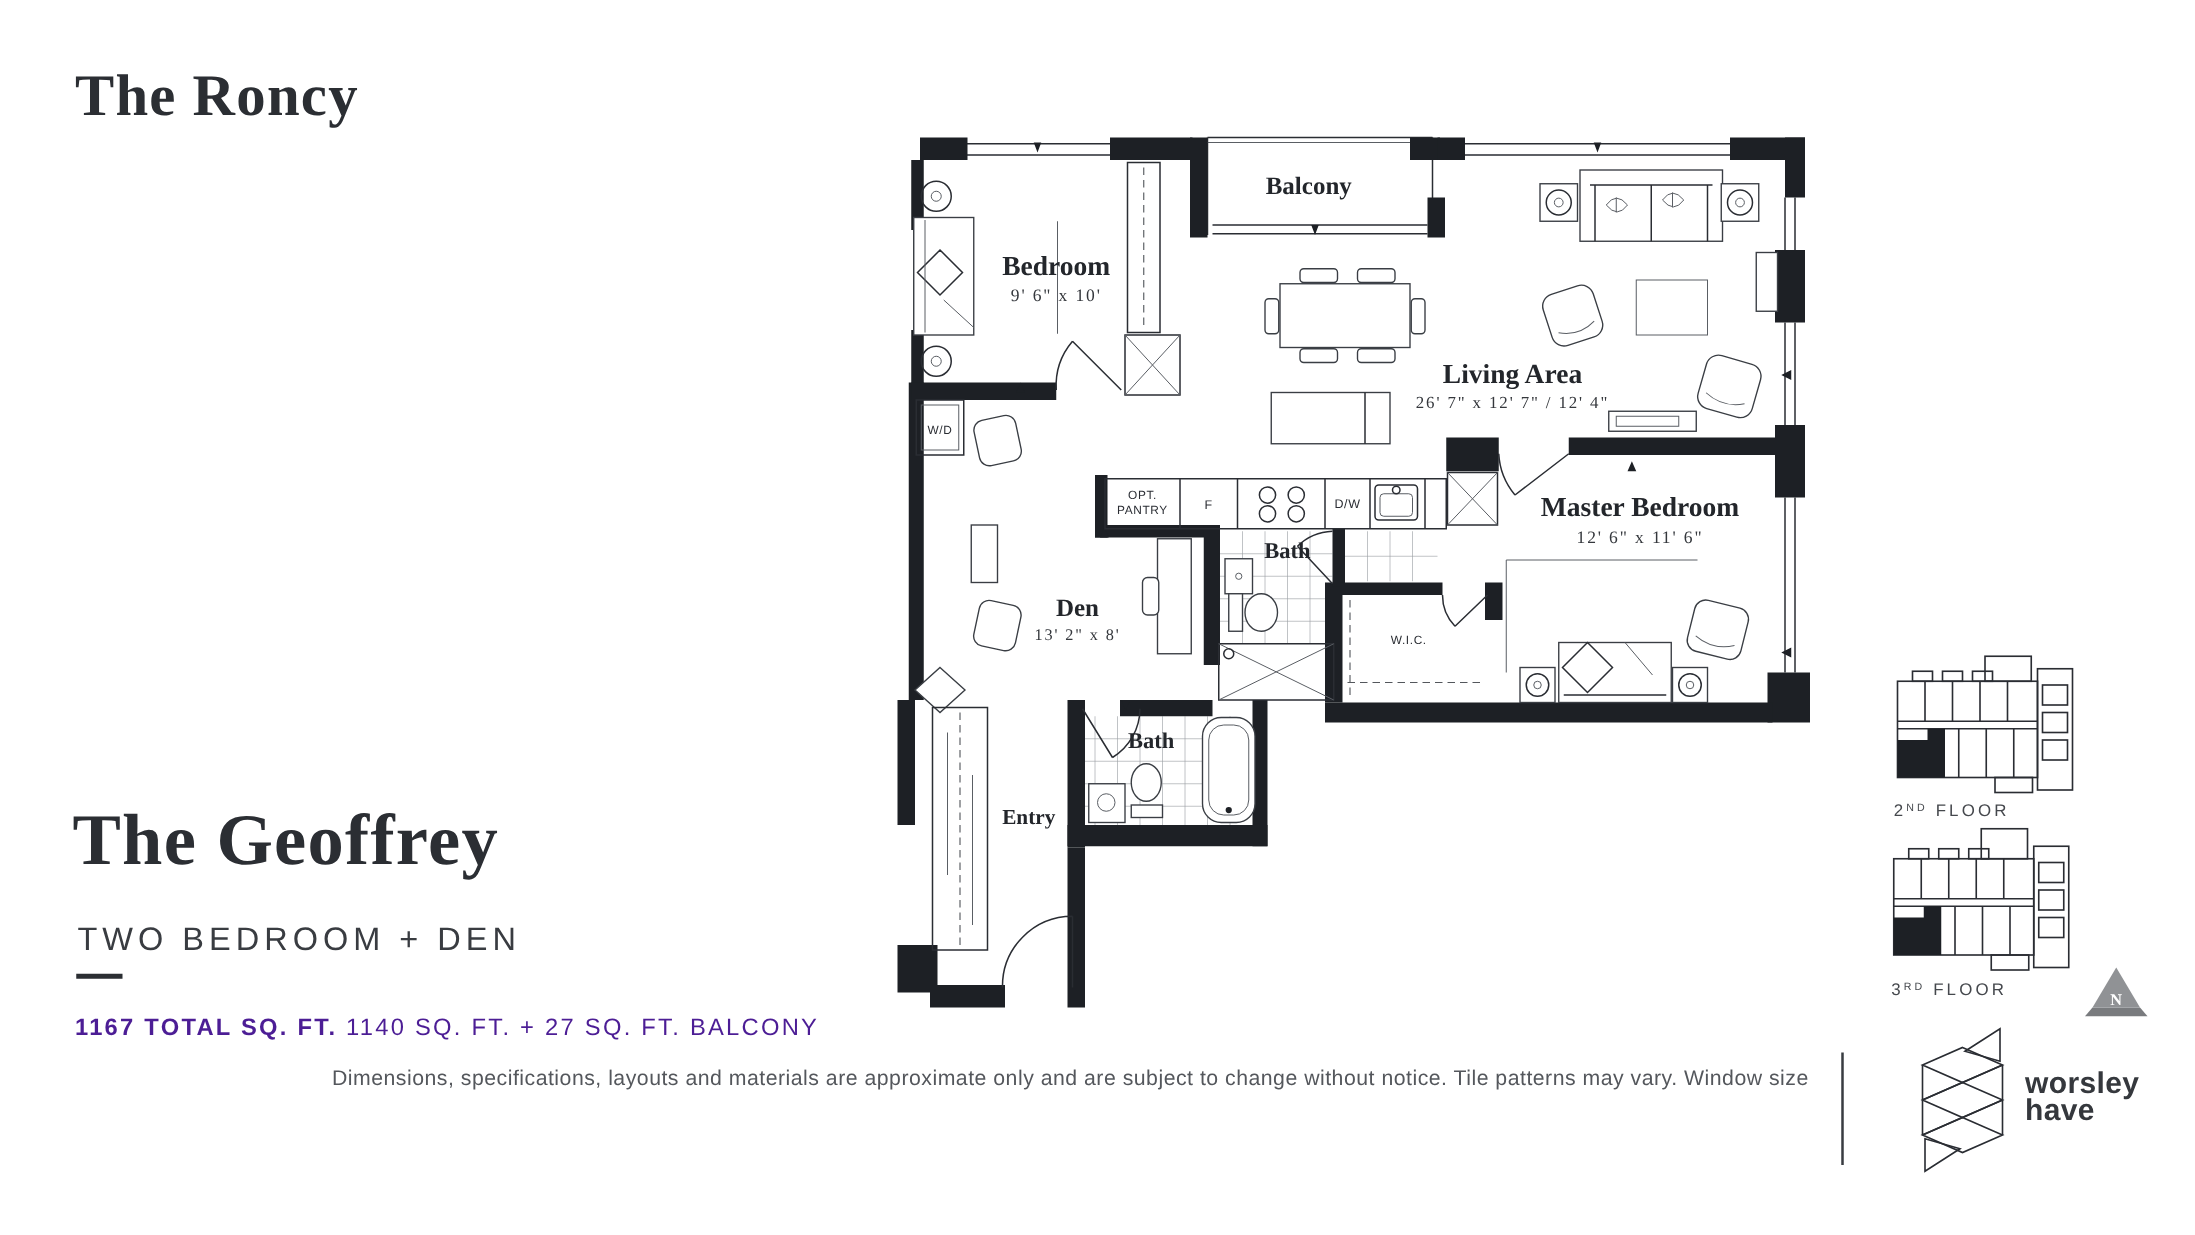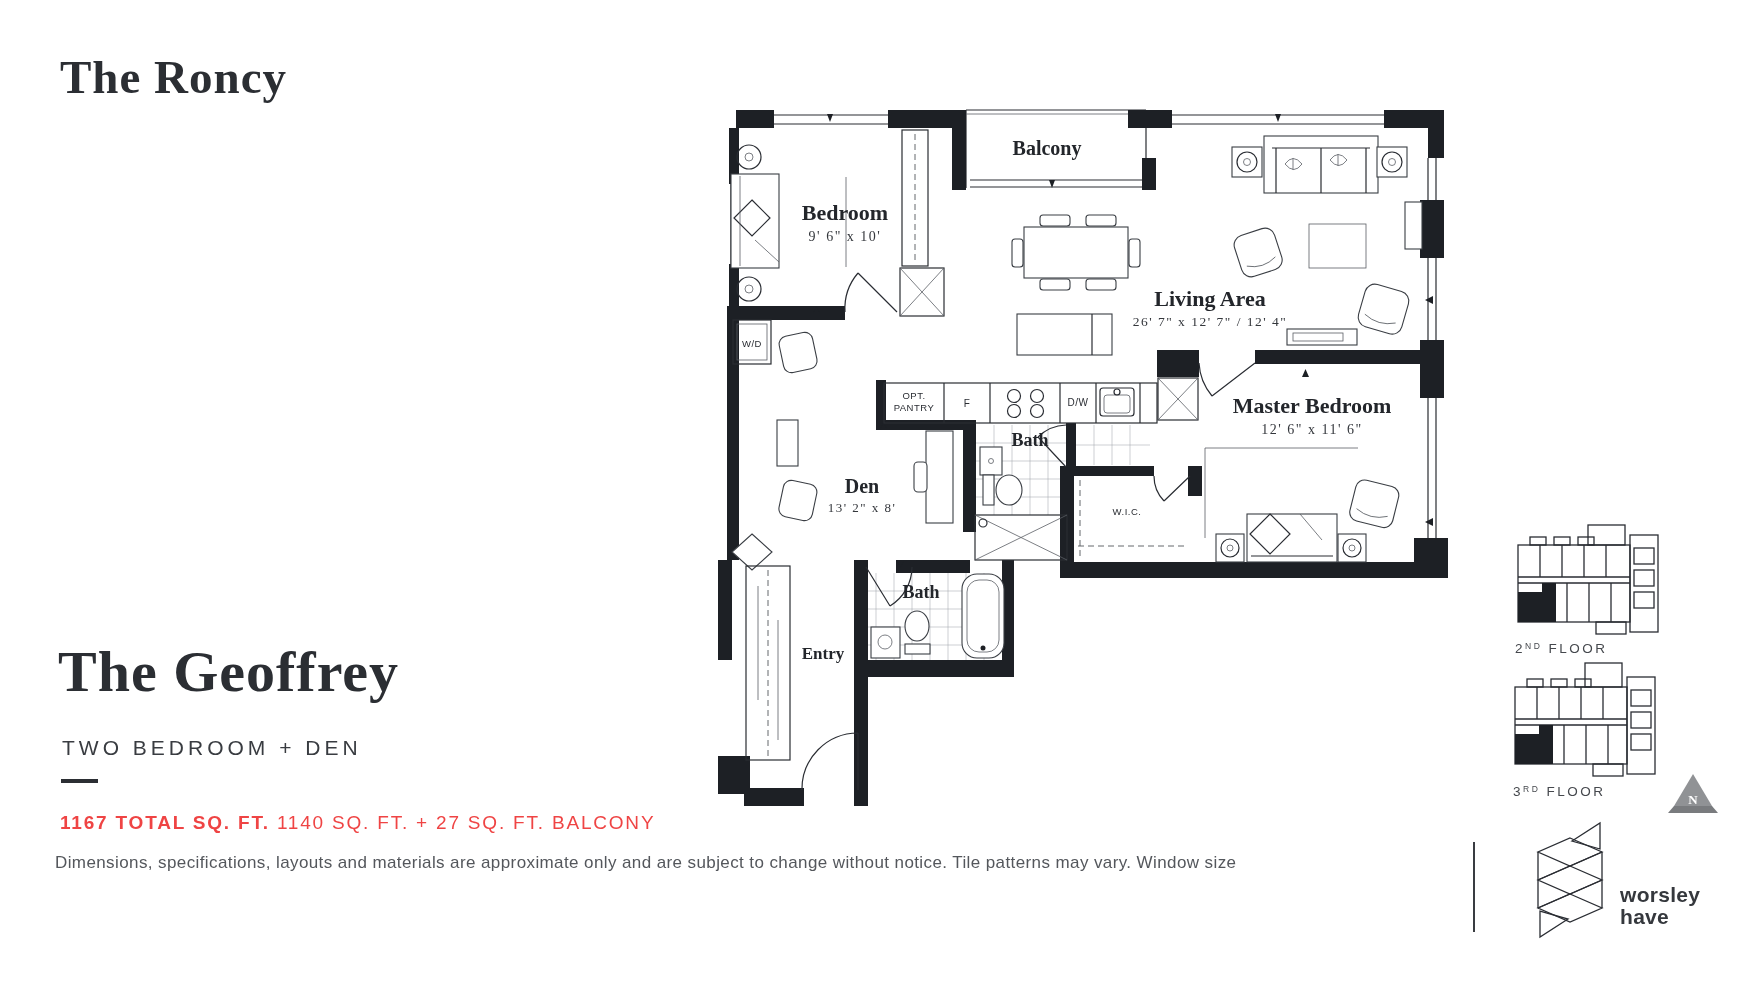--- a/index.html
+++ b/index.html
@@ -3,29 +3,29 @@
 <meta charset="utf-8">
 <style>
   html,body{margin:0;padding:0;background:#ffffff;}
   #page{position:relative;width:1756px;height:988px;background:#ffffff;overflow:hidden;
         font-family:"Liberation Sans",sans-serif;color:#2b2e33;}
   .abs{position:absolute;}
   .roncy{left:60px;top:50px;font-family:"Liberation Serif",serif;font-weight:bold;
          font-size:47px;letter-spacing:1px;color:#2b2e33;}
   .geoffrey{left:58px;top:638px;font-family:"Liberation Serif",serif;font-weight:bold;
             font-size:58px;letter-spacing:1px;color:#2b2e33;}
-  .unit-type{left:62px;top:736px;font-size:21px;letter-spacing:4px;color:#393c41;}
+  .unit-type{left:62px;top:736px;font-size:26px;letter-spacing:4px;color:#393c41;}
   .rule{left:61px;top:779px;width:37px;height:4px;background:#2b2e33;}
-  .sqft{left:60px;top:812px;font-size:19px;letter-spacing:1.8px;color:#ef4444;white-space:nowrap;}
+  .sqft{left:60px;top:812px;font-size:19px;letter-spacing:1.8px;color:#4c1d95;white-space:nowrap;}
   .sqft b{font-weight:bold;}
-  .disclaimer{left:55px;top:852px;width:1392px;text-align:left;font-size:17px;
+  .disclaimer{left:55px;top:852px;width:1392px;text-align:right;font-size:17px;
               line-height:21.5px;letter-spacing:0.4px;color:#54575c;}
   .vdivider{left:1473px;top:842px;width:2px;height:90px;background:#393c41;}
-  .worsley{left:1620px;top:856px;font-size:21px;font-weight:bold;line-height:22px;
-           letter-spacing:0.3px;color:#35383d;margin-top:28px;}
+  .worsley{left:1620px;top:856px;font-size:24px;font-weight:bold;line-height:22px;
+           letter-spacing:0.3px;color:#35383d;}
   svg text{font-family:"Liberation Serif",serif;}
   .room{font-weight:bold;fill:#23262b;}
   .dims{fill:#34373c;letter-spacing:1.5px;}
   .tiny{font-family:"Liberation Sans",sans-serif;fill:#2a2d33;letter-spacing:0.5px;}
   .flabel{font-family:"Liberation Sans",sans-serif;fill:#45484d;letter-spacing:2.5px;}
   .wall{fill:#1d2025;stroke:none;}
   .thin{stroke:#2a2d33;stroke-width:1.2;fill:none;}
   .furn{stroke:#3a3e44;stroke-width:1.1;fill:#ffffff;}
   .lite{stroke:#5a5e64;stroke-width:0.8;fill:none;}
   .tile{stroke:#9a9ea4;stroke-width:0.5;fill:none;}

